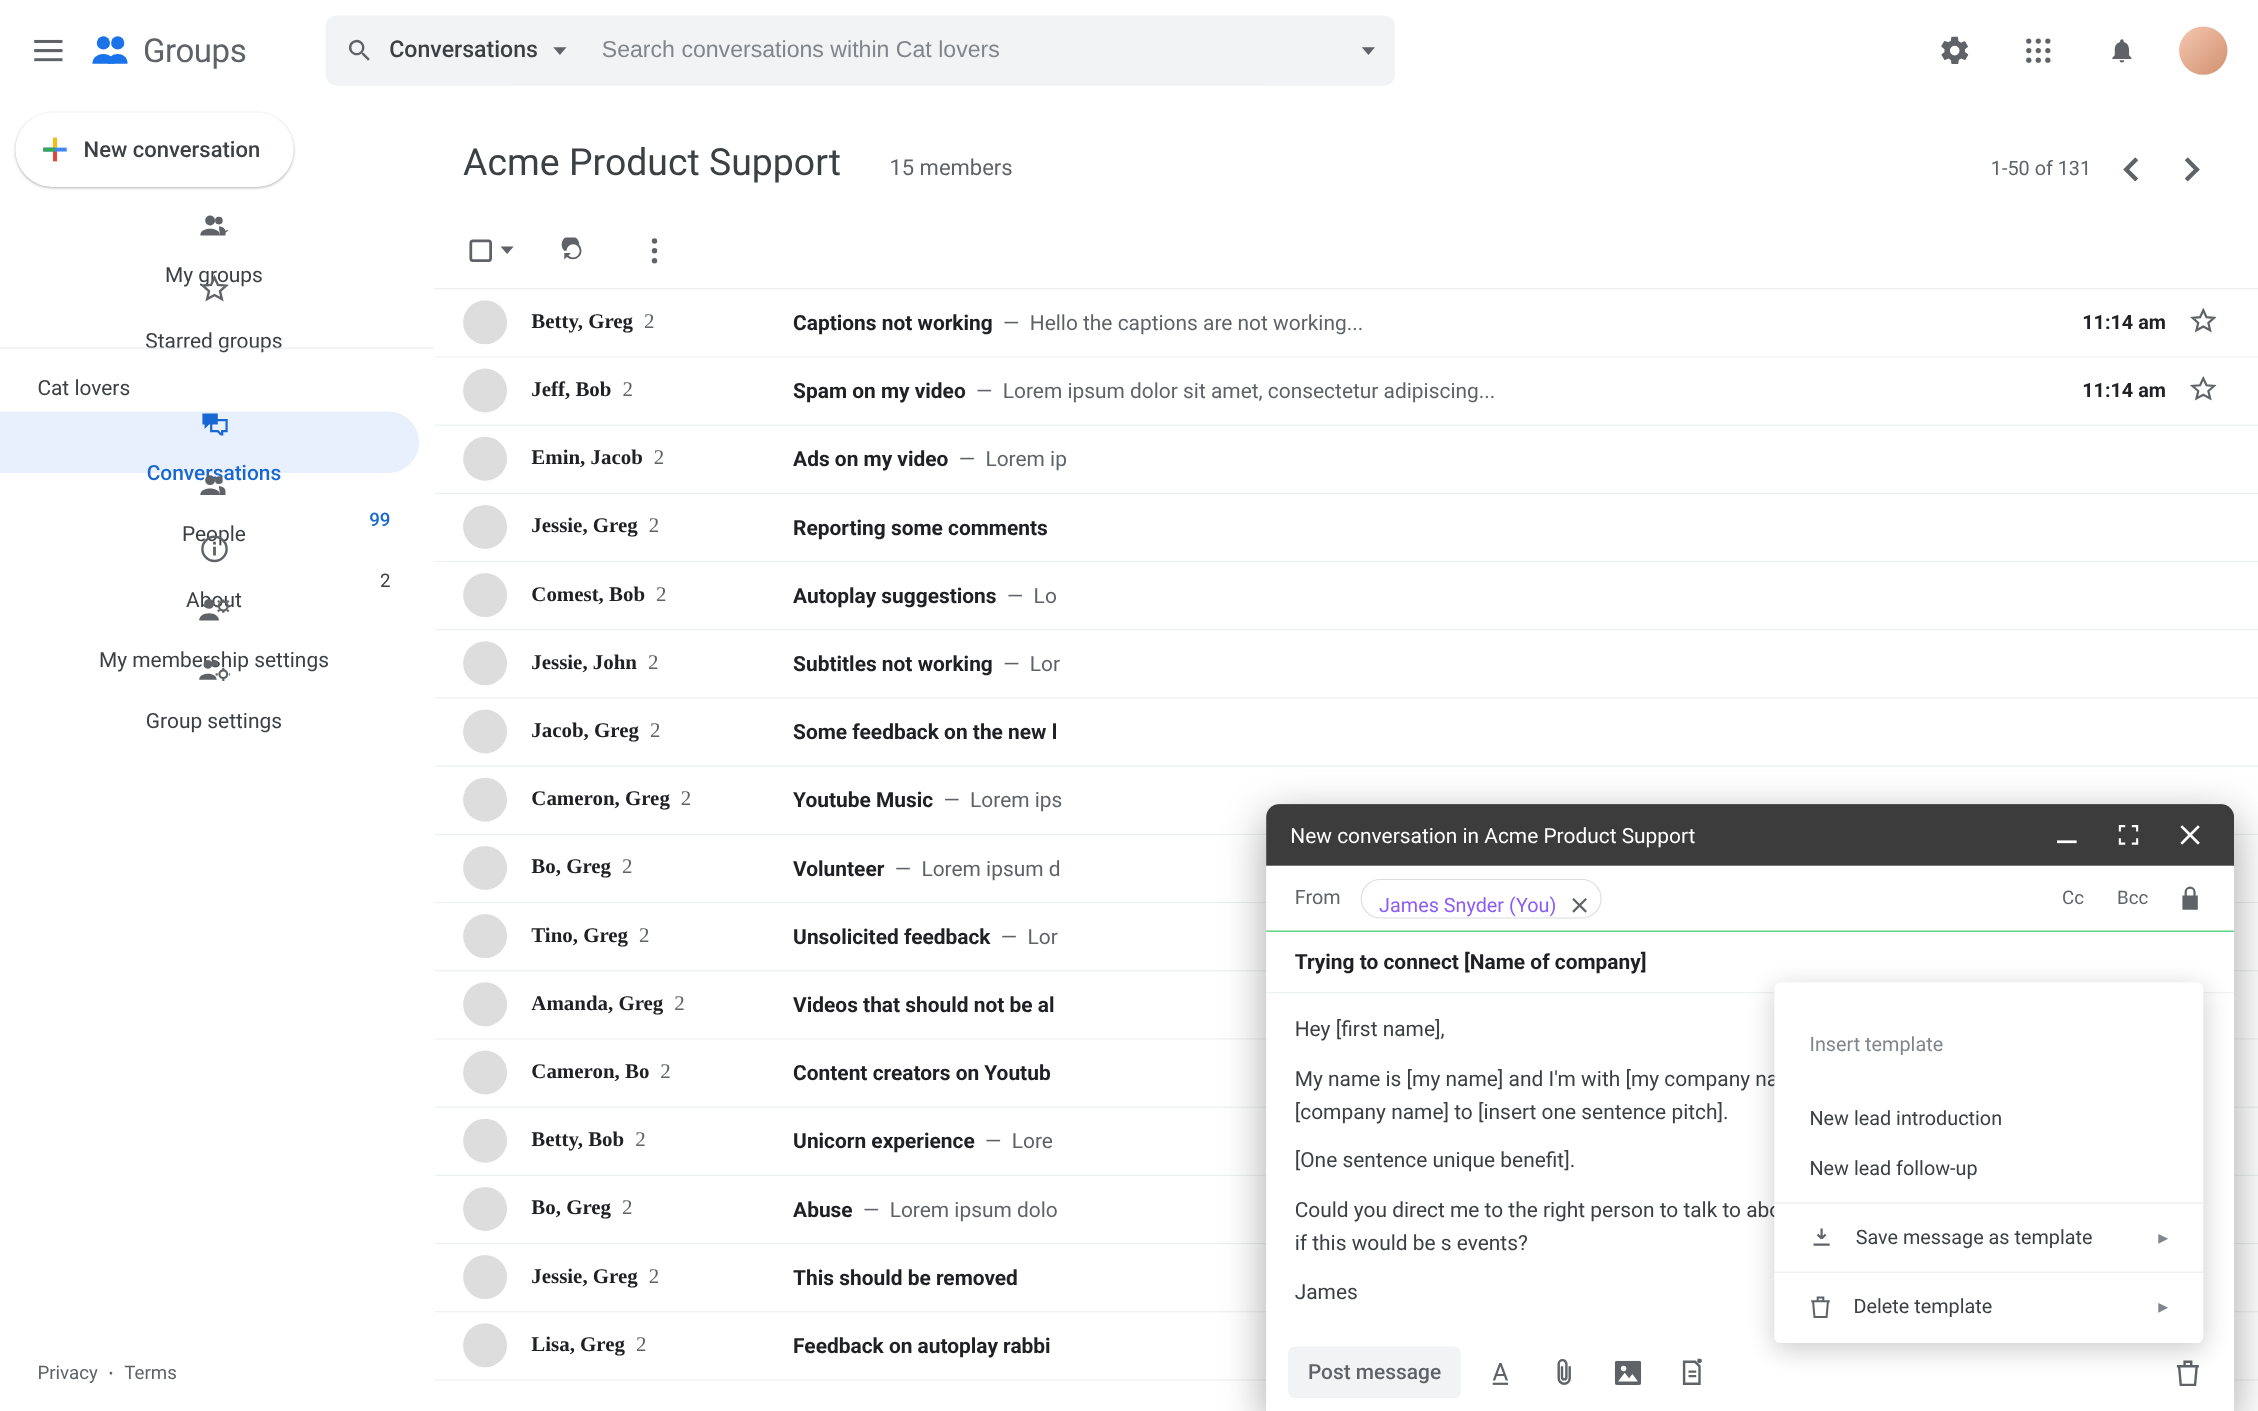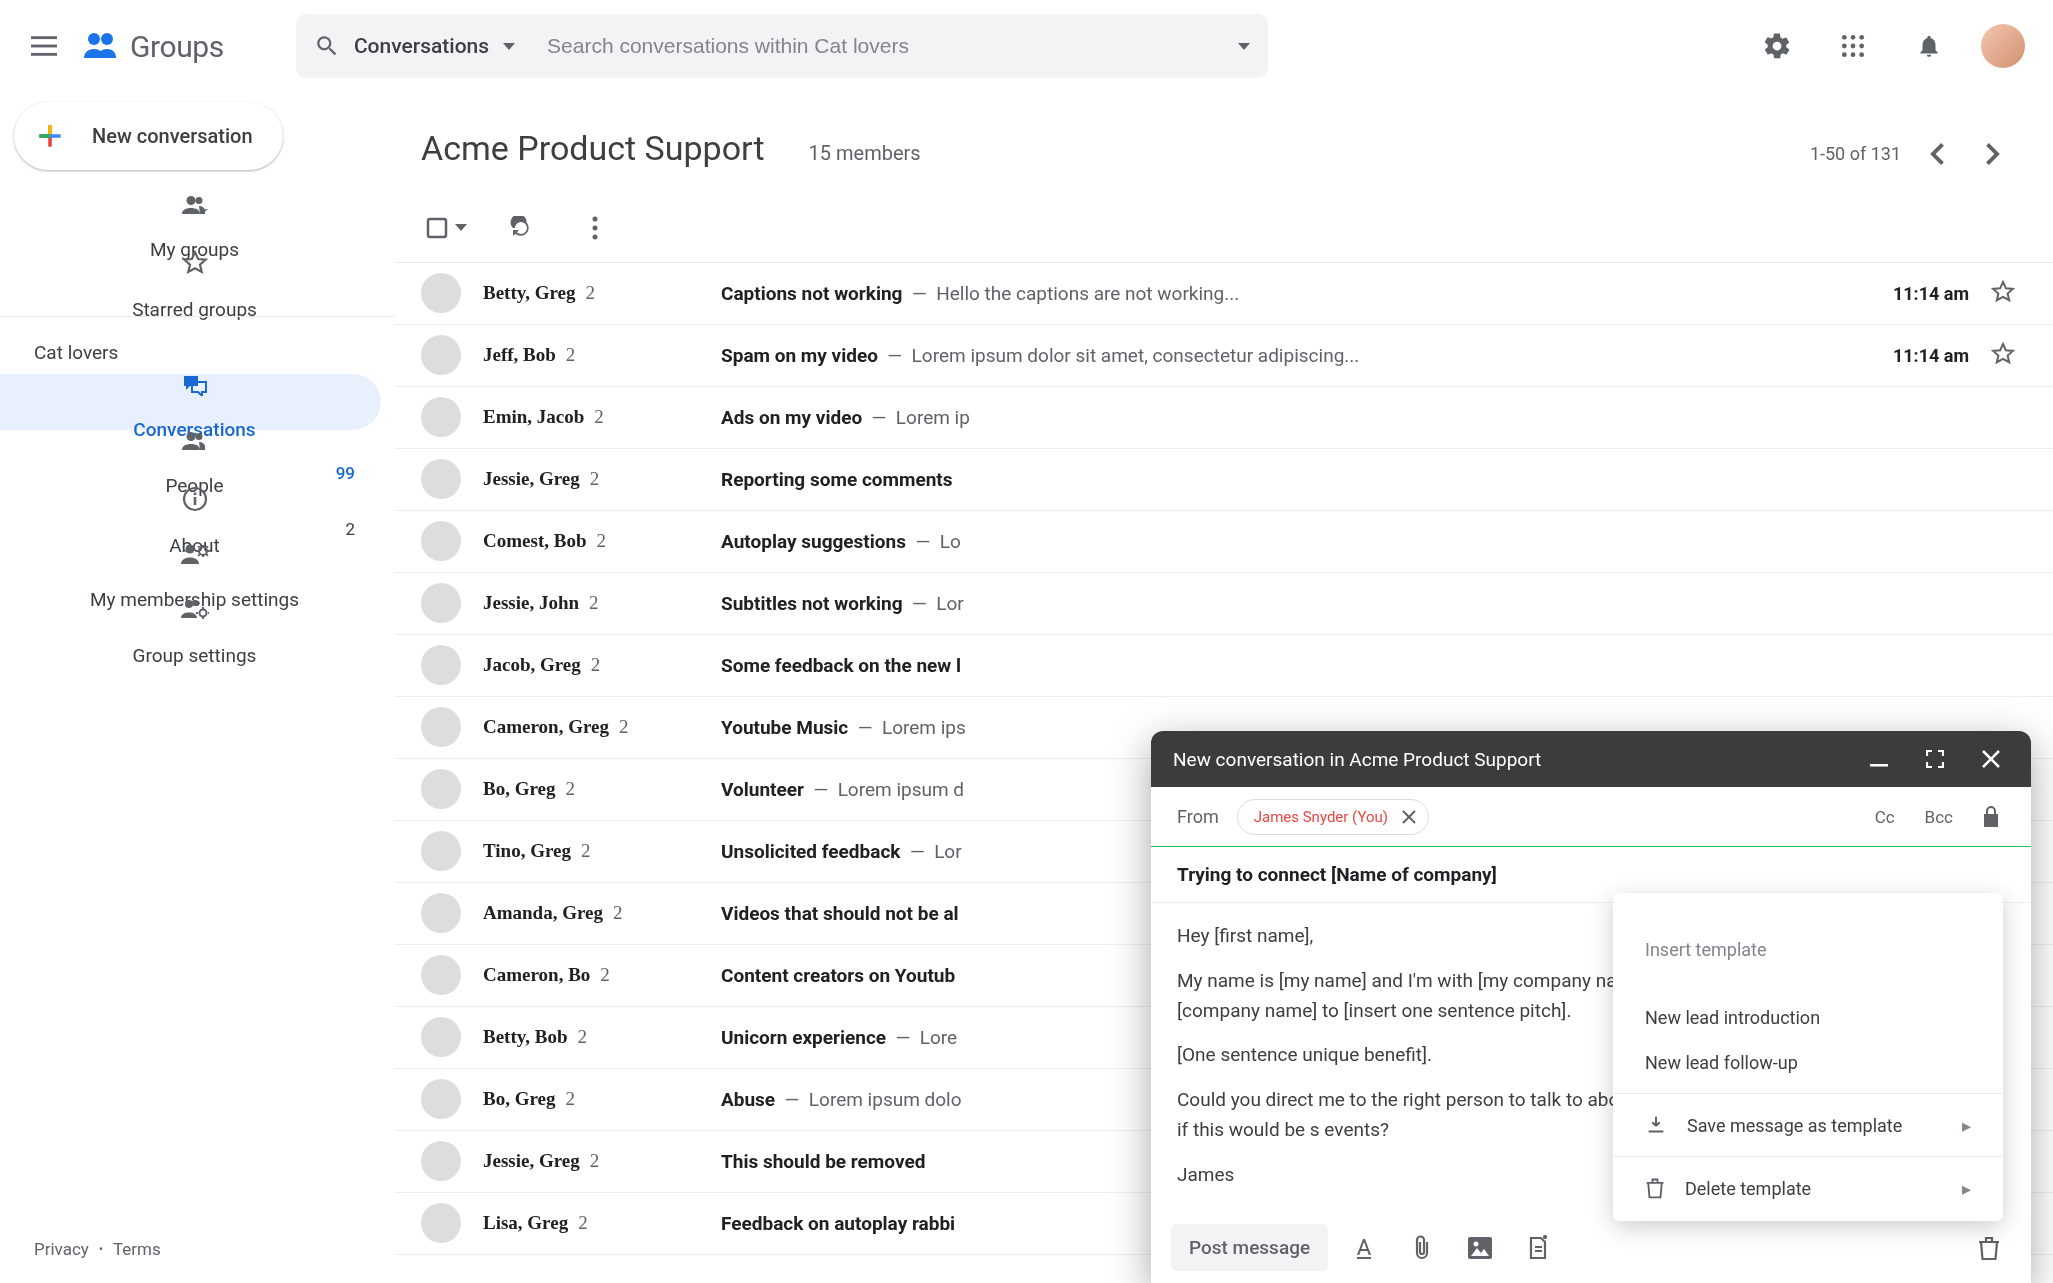--- a/index.html
+++ b/index.html
@@ -24,21 +24,21 @@
 
 .header-right { display:flex; align-items:center; gap:28px; margin-left:auto; }
 .hico { width:48px; height:48px; display:flex; align-items:center; justify-content:center; border-radius:50%; cursor:pointer;}
 .avatar { width:44px; height:44px; border-radius:50%; background:linear-gradient(135deg,#f4c7b0,#d19070); cursor:pointer;}
 
 
 .shell { flex:1; display:flex; min-height:0; position:relative; }
 
 
 .sidebar { width: 395px; display:flex; flex-direction:column; padding: 10px 0 0 0; }
-.compose-btn { display:flex; align-items:center; gap:26px; height:68px; margin:0 14px 24px 14px; padding: 0 30px 0 20px; border-radius:36px; box-shadow:0 1px 3px rgba(0,0,0,0.2),0 1px 2px rgba(0,0,0,0.12); background:#fff; cursor:pointer; width:fit-content; }
+.compose-btn { display:flex; align-items:center; gap:10px; height:68px; margin:0 14px 24px 14px; padding: 0 30px 0 20px; border-radius:36px; box-shadow:0 1px 3px rgba(0,0,0,0.2),0 1px 2px rgba(0,0,0,0.12); background:#fff; cursor:pointer; width:fit-content; }
 .compose-btn span.lbl { font-size:20px; color:#3c4043; font-weight:500; }
 .nav-list { display:flex; flex-direction:column; }
 .nav-item { display:flex; align-items:center; gap:22px; height:56px; padding: 0 26px 0 34px; cursor:pointer; border-radius: 0 32px 32px 0; margin-right:14px;flex-direction:column; }
 .nav-item .lbl { font-size:19px; color:#3c4043; }
 .nav-item .count { margin-left:auto; font-size:17px; color:#3c4043; }
 .nav-item.selected { background:#e8f0fe; }
 .nav-item.selected .lbl, .nav-item.selected .count { color:#1967d2; font-weight:500; }
 .nav-divider { height:1px; background:#e8eaed; margin: 10px 0 14px 0; }
 .nav-section-label { padding: 10px 0 10px 34px; font-size:19px; color:#3c4043; }
 .footer-links { margin-top:auto; padding: 20px 34px 24px 34px; display:flex; align-items:center; gap:10px; font-size:17px; color:#5f6368; }
@@ -69,21 +69,21 @@
 .row .time { white-space:nowrap; font-weight:700; font-size:18px; }
 .row .star { width:26px; height:26px; cursor:pointer; flex:none; }
 
 
 .compose { position:absolute; right:22px; bottom:0; width:880px; background:#fff; border-radius:12px 12px 0 0; box-shadow:0 12px 40px rgba(0,0,0,0.35); display:flex; flex-direction:column; overflow:hidden; z-index:50; }
 .compose-header { background:#3c3c3c; color:#fff; display:flex; align-items:center; height:56px; padding:0 22px; gap:20px; }
 .compose-header .title { font-size:19px; flex:1; }
 .cicon { width:36px; height:36px; display:flex; align-items:center; justify-content:center; cursor:pointer; }
 .compose-from { display:flex; align-items:center; height:60px; padding:0 26px; gap:18px; border-bottom:1px solid #22c55e; }
 .compose-from .lbl { color:#5f6368; font-size:18px; }
-.chip { display:flex; align-items:center; gap:10px; height:36px; border:1px solid #dadce0; border-radius:18px; padding:0 8px 0 16px; font-size:15px; color:#ef4444; }
+.chip { display:flex; align-items:flex-end; gap:10px; height:36px; border:1px solid #dadce0; border-radius:18px; padding:0 8px 0 16px; font-size:18px; color:#8b5cf6; }
 .chip .x { width:22px; height:22px; display:flex; align-items:center; justify-content:center; cursor:pointer; }
 .compose-from .spacer { flex:1; }
 .ccbcc { color:#5f6368; font-size:17px; cursor:pointer; padding:0 6px;}
 .lockico { width:28px; height:28px; display:flex; align-items:center; justify-content:center; color:#5f6368; }
 
 .compose-subject { padding: 16px 26px; border-bottom:1px solid #eceff1; font-size:19px; font-weight:700; color:#202124; }
 .compose-body { flex:1; padding: 18px 26px 10px 26px; font-size:19px; color:#3c4043; line-height:1.6; position:relative; min-height:300px; }
 .compose-body p { margin-bottom: 14px; }
 
 .compose-toolbar { display:flex; align-items:center; gap:4px; padding: 10px 20px 12px 20px; }

